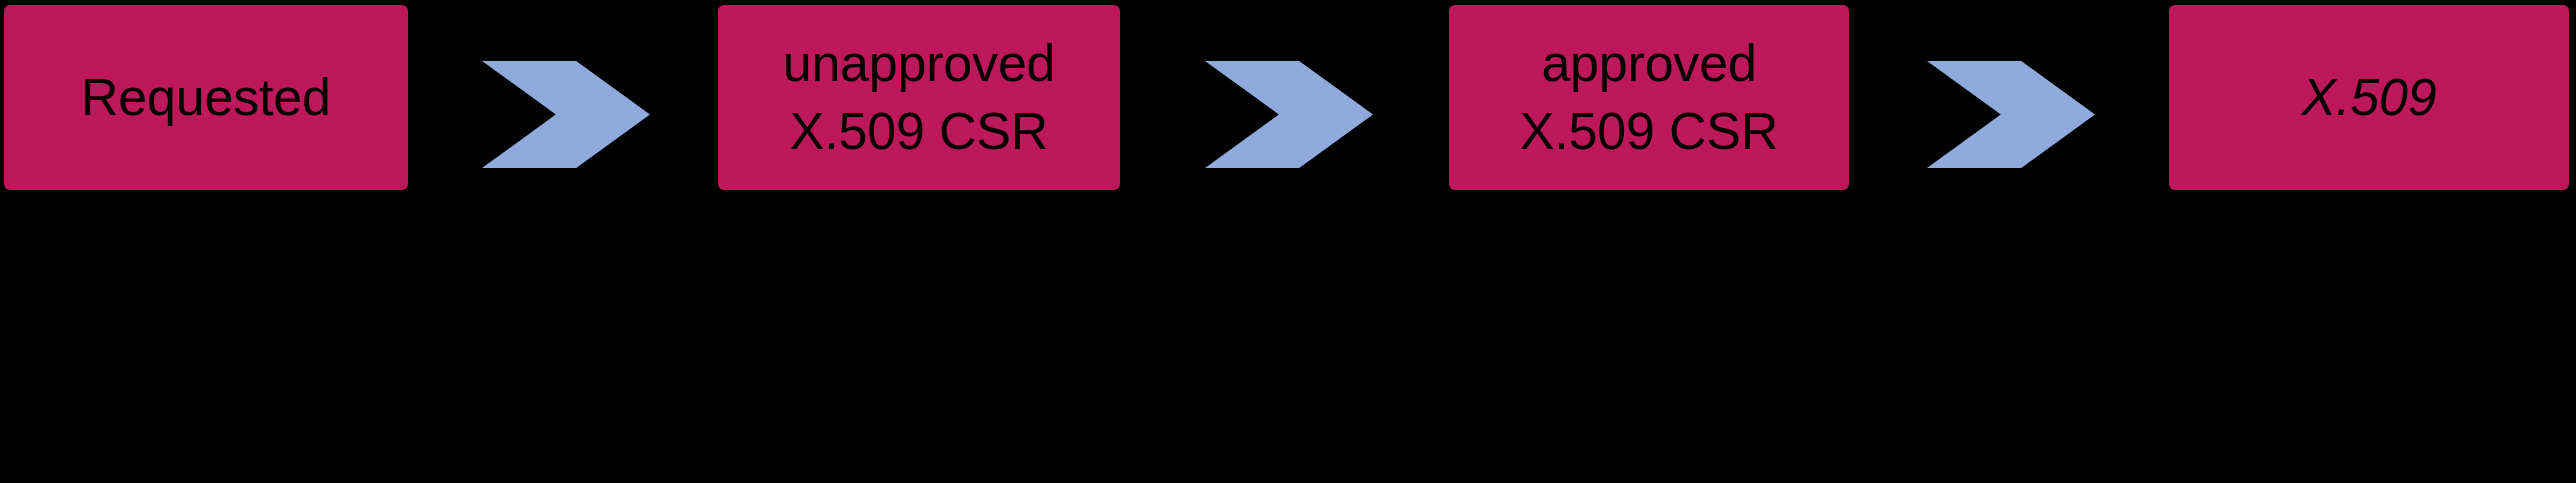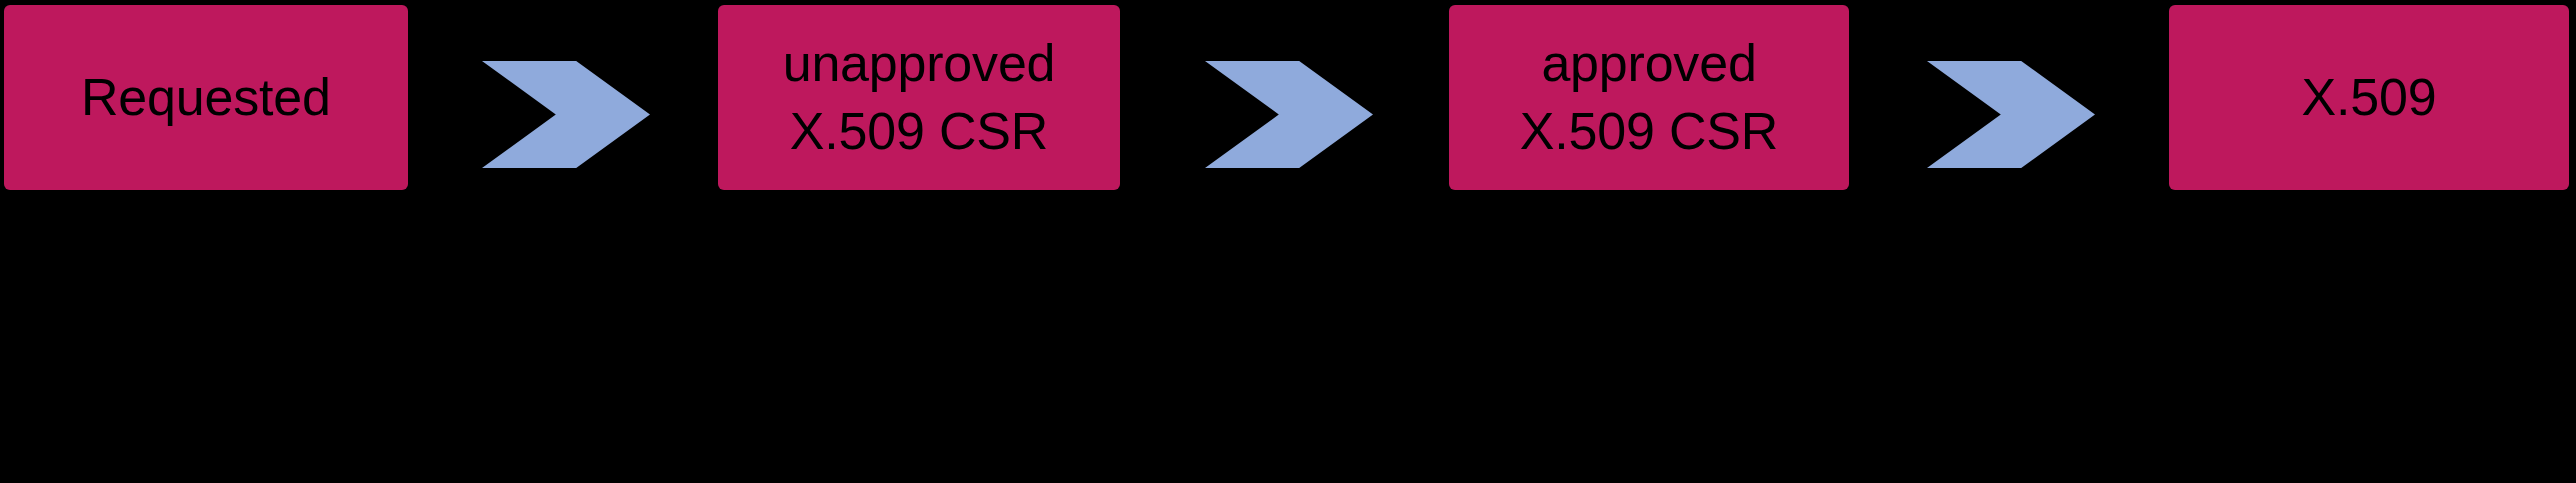--- a/index.html
+++ b/index.html
@@ -43,21 +43,21 @@
     font-size: 52px;
     line-height: 1.32;
     font-weight: 400;
     white-space: nowrap;
     text-align: center;
     letter-spacing: -0.2px;
   }
   .node-1 { left: 3.9px;    width: 404px; }
   .node-2 { left: 718px;  width: 402px; }
   .node-3 { left: 1449px; width: 400px; justify-content: center; }
-  .node-4 { left: 2169px; width: 400px; }
+  .node-4 { left: 2169px; width: 400px; font-style: italic; }
 
   .chevron-arrow {
     position: absolute;
     top: 61px;
     width: 168px;
     height: 107px;
   }
   .chevron-arrow svg {
     display: block;
     width: 100%;

